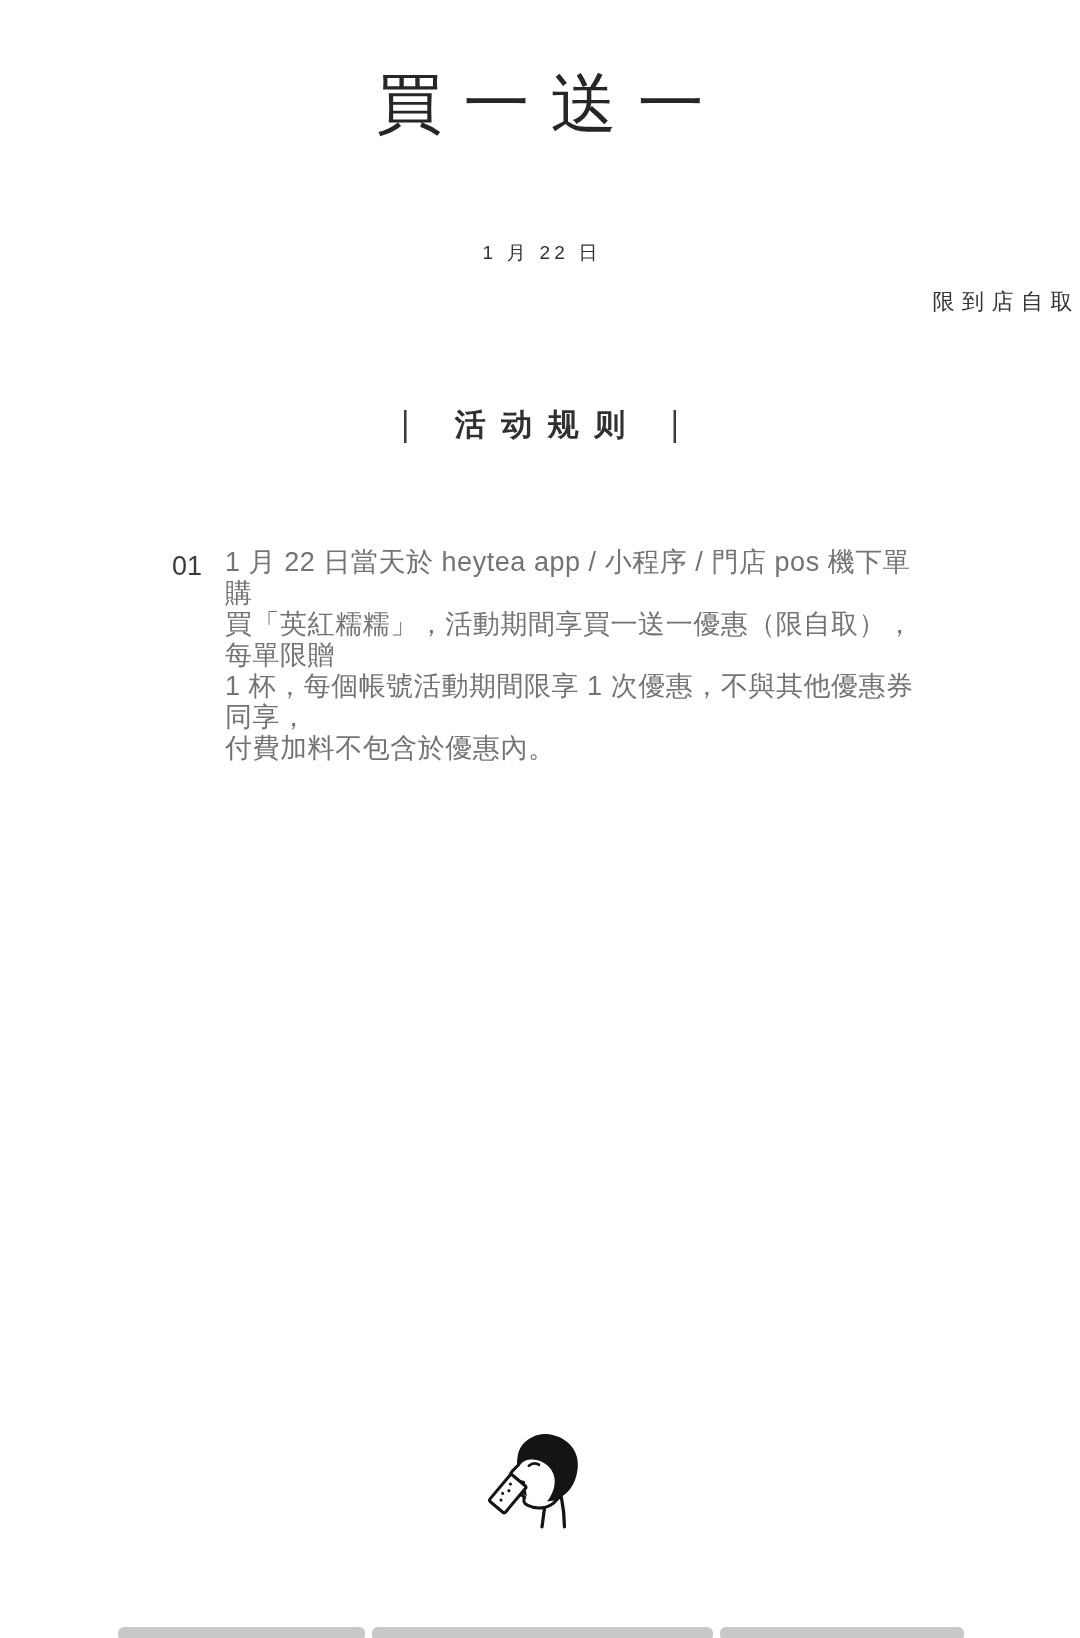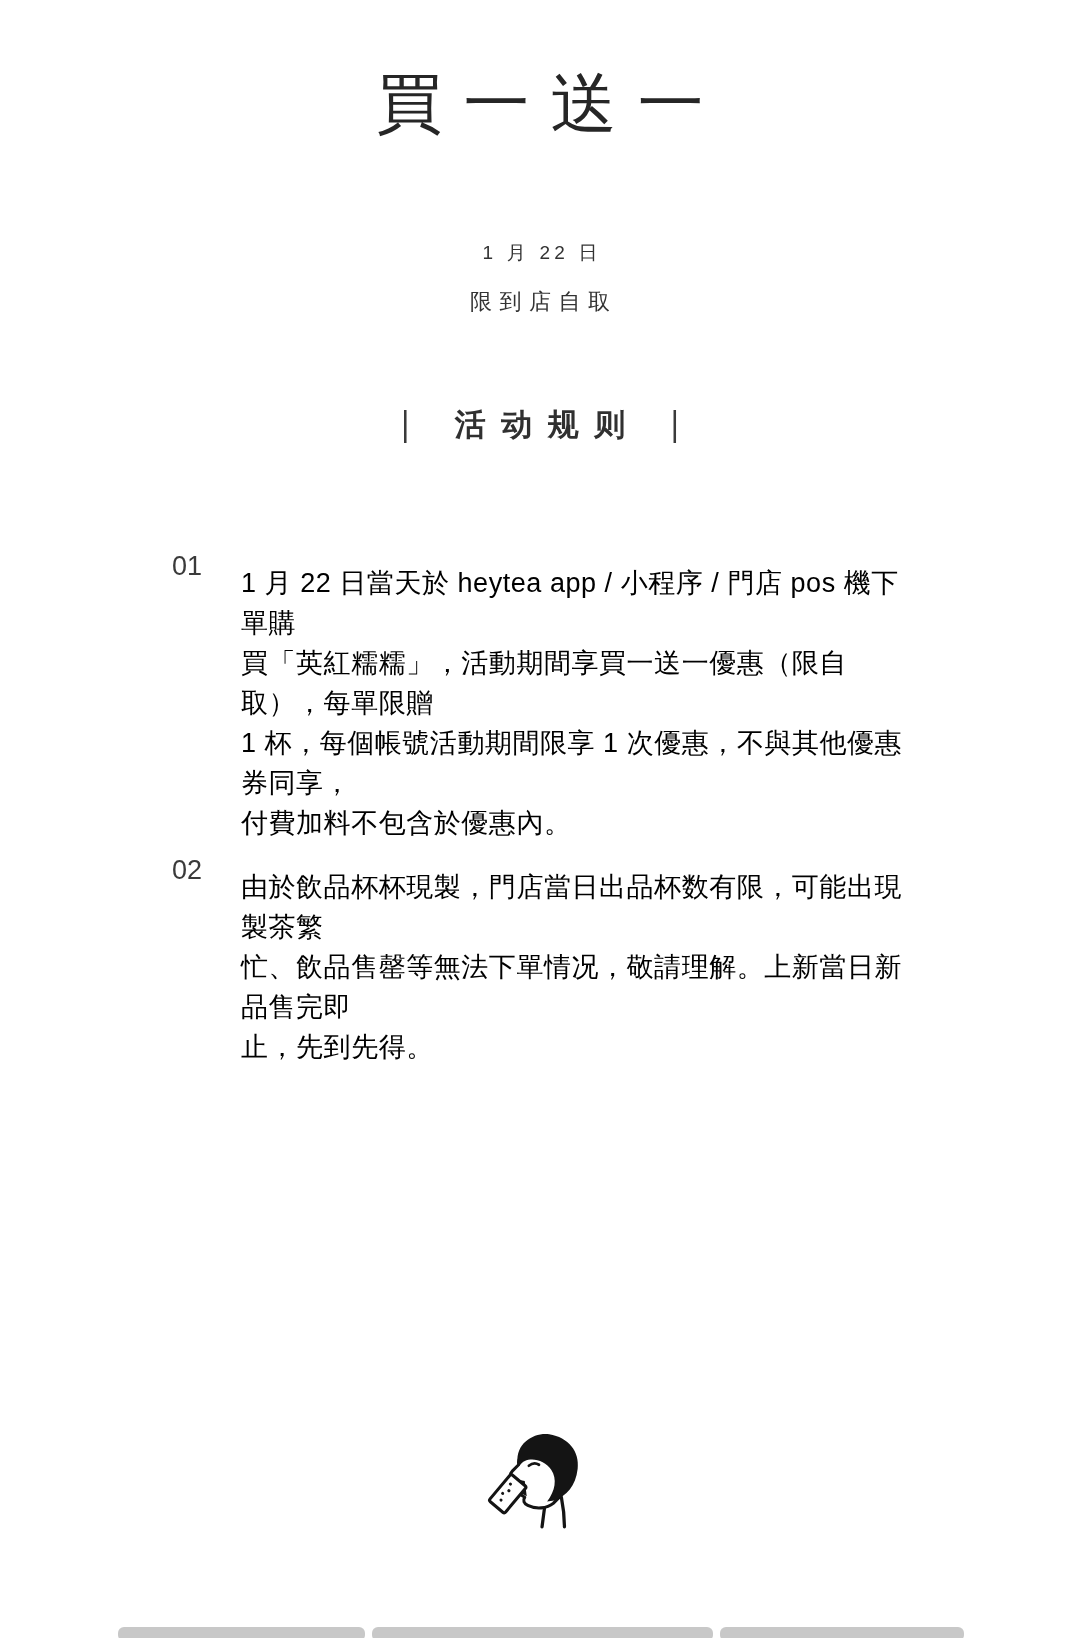--- a/index.html
+++ b/index.html
@@ -38,21 +38,21 @@
     letter-spacing: 0.22em;
     padding-left: 0.22em;
     color: #333333;
     margin-top: 20px;
   }
   .pickup {
     position: absolute;
     top: 287px;
     left: 0;
     width: 100%;
-    text-align: center;
+    text-align: right;
     font-size: 22px;
     letter-spacing: 0.34em;
     padding-left: 0.34em;
     color: #333333;
   }
   .rules-header {
     position: absolute;
     top: 404px;
     left: 0;
     width: 100%;
@@ -84,27 +84,27 @@
   .rule-1 { top: 546px; }
   .rule-2 { top: 850px; }
   .rule-3 { top: 1110px; }
   .rule-num {
     flex: 0 0 52px;
     font-size: 27px;
     line-height: 40px;
     color: #3a3a3a;
   }
   .rule-text {
-    margin: 17px;
+    margin: 1px;
     flex: 1;
     font-size: 27px;
-    line-height: 40px;
+    line-height: 31px;
     letter-spacing: 0.02em;
     white-space: pre-line;
-    color: #000000;
+    color: #737373;
   }
   .logo {
     position: absolute;
     top: 1428px;
     left: 484px;
     width: 112px;
     height: 102px;
   }
   .thumb-bar {
     position: absolute;
@@ -135,26 +135,20 @@
   </div>
 
   <div class="rule rule-1">
     <span class="rule-num">01</span>
     <p class="rule-text">1 月 22 日當天於 heytea app / 小程序 / 門店 pos 機下單購
 買「英紅糯糯」，活動期間享買一送一優惠（限自取），每單限贈
 1 杯，每個帳號活動期間限享 1 次優惠，不與其他優惠券同享，
 付費加料不包含於優惠內。</p>
   </div>
 
-  <div class="rule rule-2">
-    <span class="rule-num">02</span>
-    <p class="rule-text">由於飲品杯杯現製，門店當日出品杯数有限，可能出現製茶繁
-忙、飲品售罄等無法下單情况，敬請理解。上新當日新品售完即
-止，先到先得。</p>
-  </div>
 
 
   <svg class="logo" viewBox="0 0 110 100" xmlns="http://www.w3.org/2000/svg" aria-label="heytea-drinking-person-logo">
 
     <path d="M60,74 C59,82 58,89 57,97" fill="none" stroke="#141414" stroke-width="3.2" stroke-linecap="round"></path>
     <path d="M76,68 C78,78 79,88 79,97" fill="none" stroke="#141414" stroke-width="3.2" stroke-linecap="round"></path>
 
     <path d="M47,19 C38,23 33,30 34,36 L28,42 C25,45 26,48 29,49 L33,51 C28,54 27,59 31,62 L40,68 C38,71 39,74 43,76 C51,80 62,79 68,74 L76,66 L72,28 Z" fill="#ffffff" stroke="#141414" stroke-width="3" stroke-linejoin="round"></path>
 
     <path d="M30,50 C27,54 27,58 31,61 L42,67 L40,52 Z" fill="#141414"></path>

